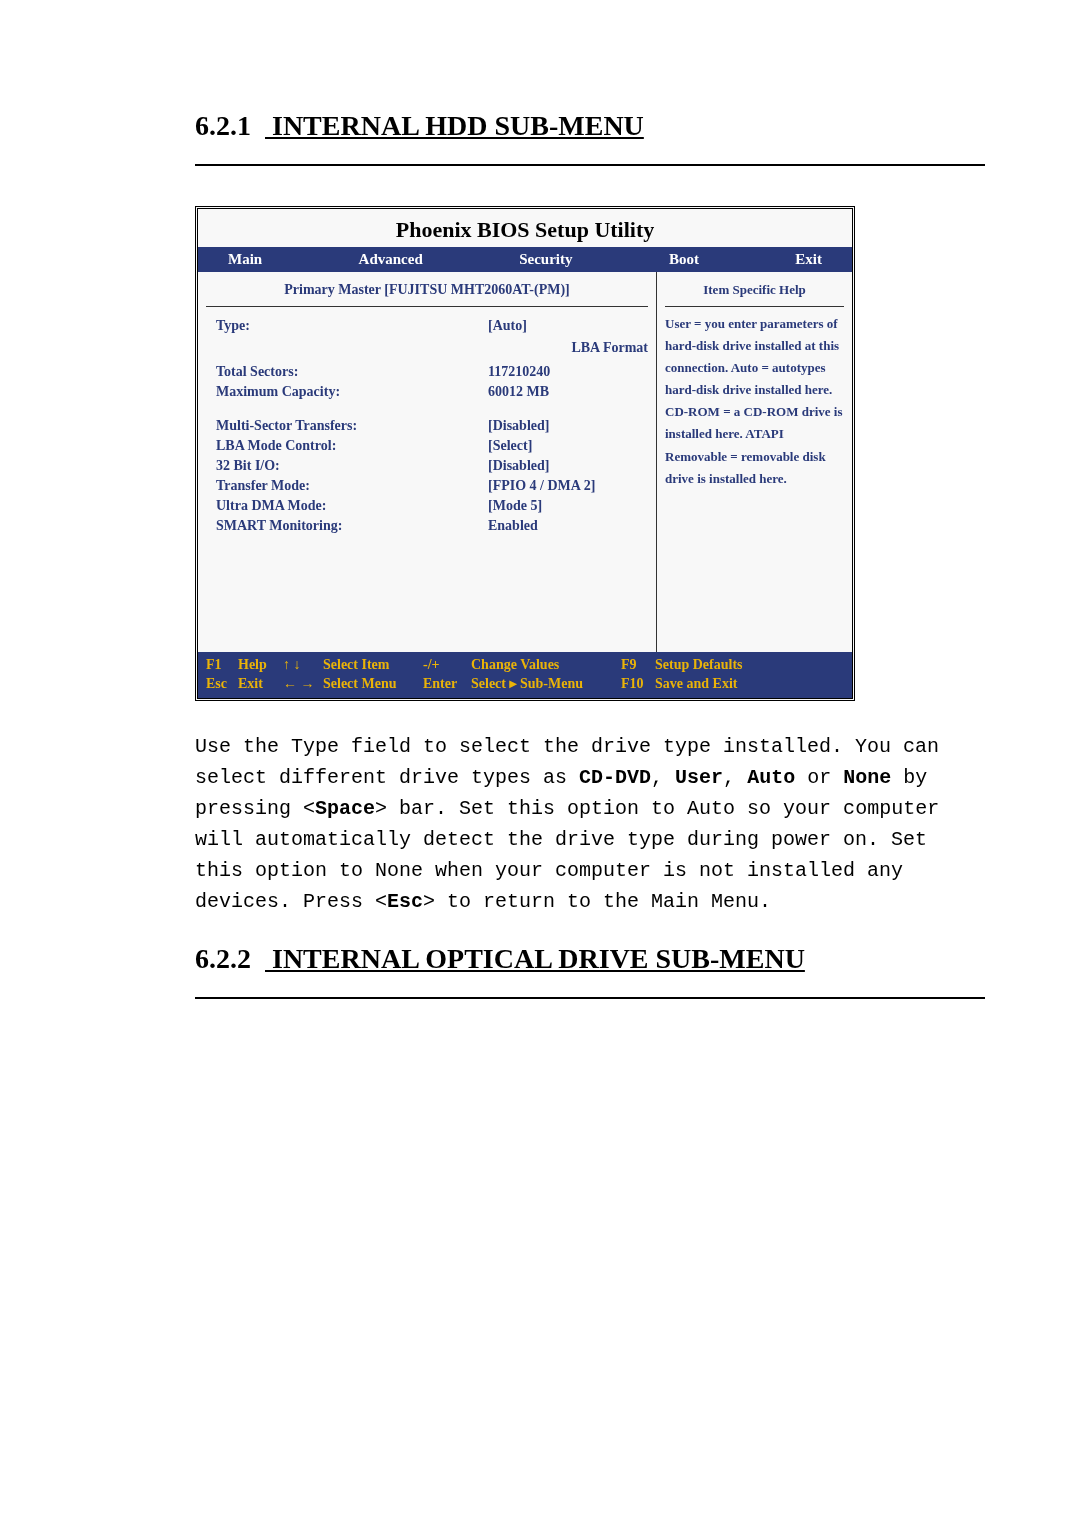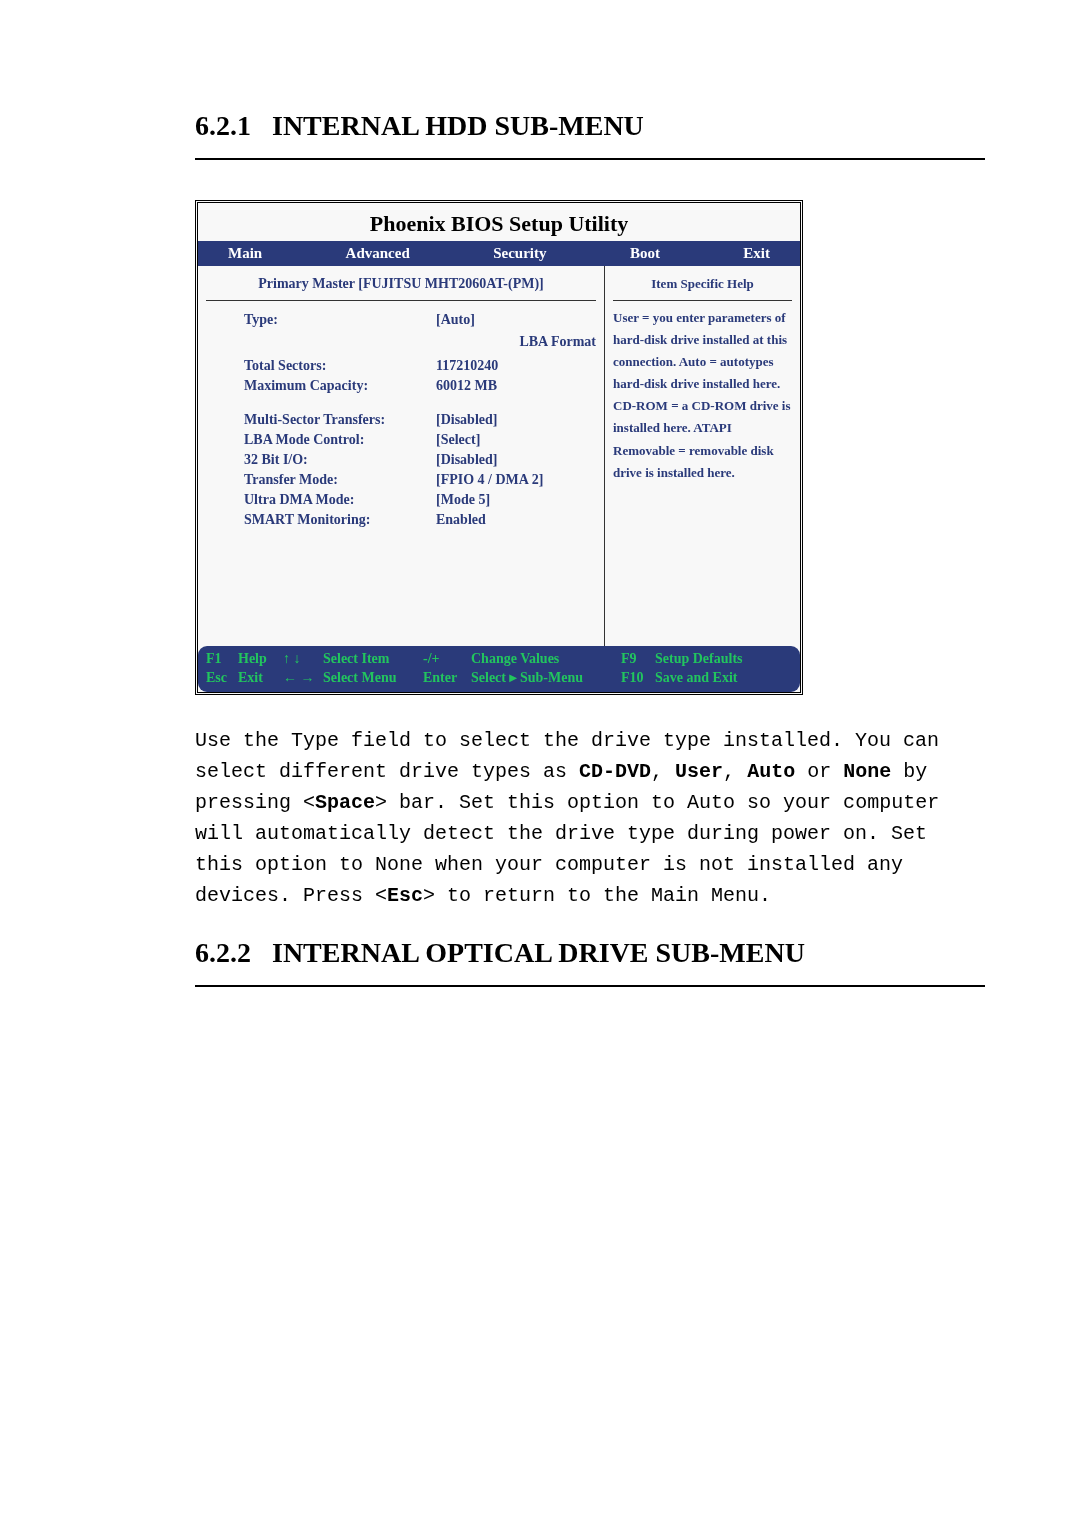--- a/index.html
+++ b/index.html
@@ -7,27 +7,28 @@
   body {
     background: #ffffff;
     font-family: Georgia, 'Times New Roman', serif;
     color: #000;
     padding: 110px 95px 60px 195px;
   }
   .heading {
     font-size: 28px;
     font-weight: bold;
     border-bottom: 2px solid #000;
-    padding-bottom: 16px;
+    padding-bottom: 22px;
     margin-bottom: 40px;
+    text-decoration: underline;
   }
   .heading .num { display: inline-block; margin-right: 14px; }
   .bios-box {
     border: 3px double #000;
-    width: 608px;
+    width: 660px;
     margin: 0 0 30px 0;
     background: #f8f8f8;
     position: relative;
   }
   .bios-title {
     text-align: center;
     font-family: 'Times New Roman', serif;
     font-weight: bold;
     font-size: 22px;
     padding: 8px 0 4px 0;
@@ -57,49 +58,48 @@
     font-weight: bold;
   }
   .bios-left-title {
     text-align: center;
     font-size: 14px;
     padding-bottom: 8px;
     border-bottom: 1px solid #333;
     margin-bottom: 9px;
   }
   .row { display: flex; padding: 2px 10px; }
-  .row .lbl { flex: 1; margin-left: 28px; }
+  .row .lbl { flex: 1; }
   .row .val { width: 150px; }
   .subhead { text-align: right; padding: 4px 0 6px 0; }
   .bios-right {
     width: 195px;
     padding: 10px 8px;
     color: #2a3a7a;
     font-weight: bold;
     font-size: 13px;
   }
   .bios-right-title {
     text-align: center;
     border-bottom: 1px solid #333;
     padding-bottom: 8px;
     margin-bottom: 6px;
   }
   .help-text { line-height: 1.7; }
   .bios-footer {
     background: #2a3a7a;
-    color: #22c55e;
+    color: #eab308;
     font-family: Georgia, serif;
     font-weight: bold;
     font-size: 14px;
     padding: 5px 8px 6px 8px;
     display: grid;
     grid-template-columns: 32px 45px 40px 100px 48px 150px 34px 1fr;
     row-gap: 2px;
     align-items: center;
-    border-radius: 9px;
   }
   .paragraph {
     font-size: 20px;
     line-height: 1.55;
     margin-bottom: 26px;
     font-family: Liberation Mono, monospace;
   }
   .paragraph b { font-weight: bold; }
   .blurry { filter: blur(0.35px); }
 </style>

